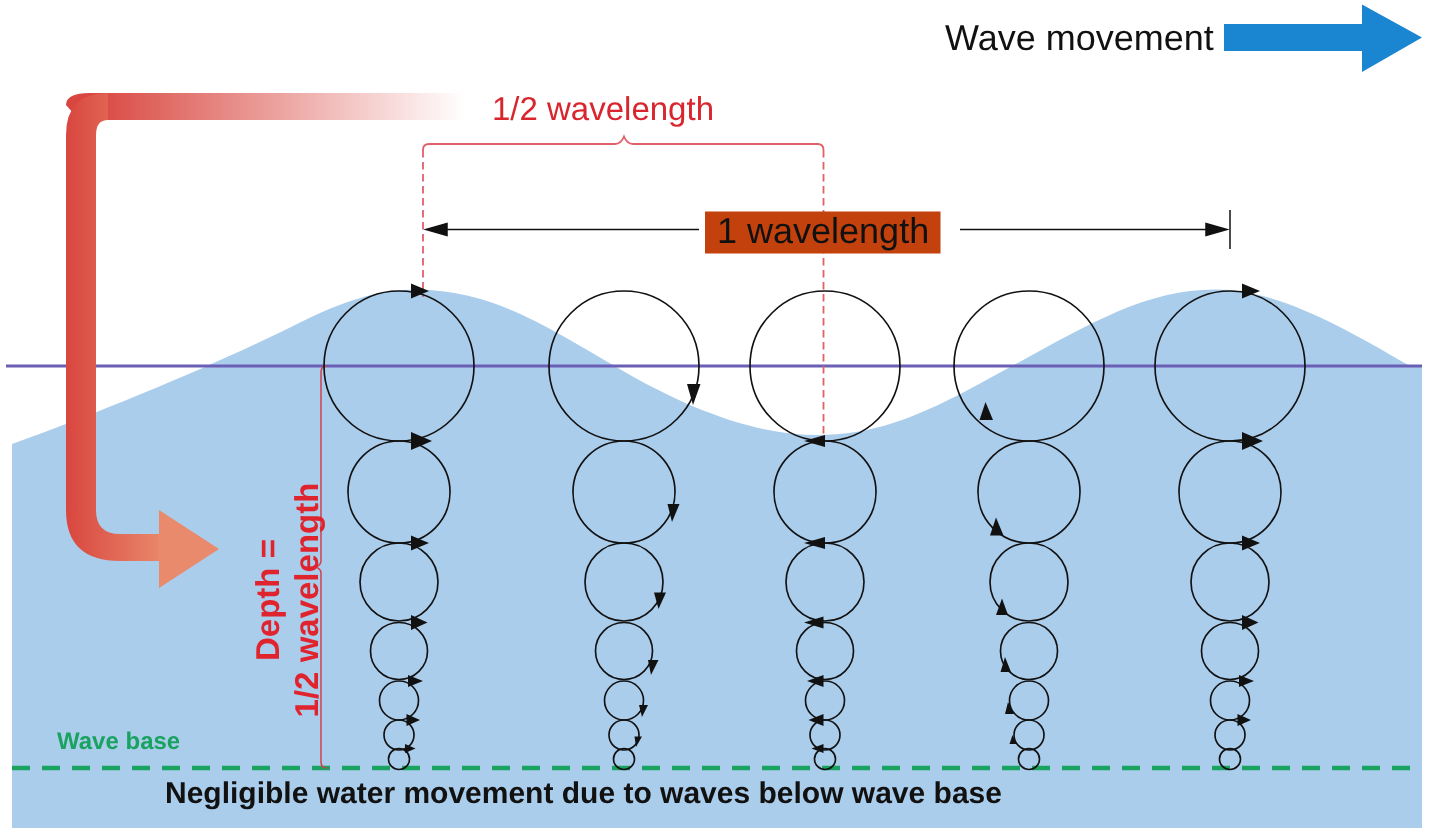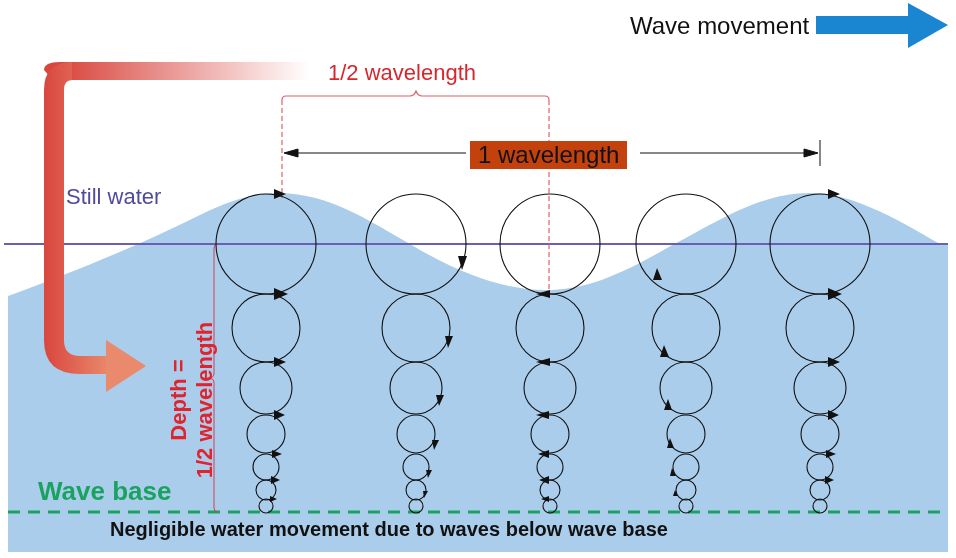--- a/index.html
+++ b/index.html
@@ -3,21 +3,21 @@
 <meta charset="utf-8">
 <style>
   html,body{margin:0;padding:0;background:#ffffff;}
   body{width:956px;height:558px;overflow:hidden;position:relative;font-family:"Liberation Sans",sans-serif;}
   #diagram{position:absolute;left:0;top:0;}
   .lbl{position:absolute;white-space:nowrap;font-family:"Liberation Sans",sans-serif;}
   .wave-move{left:610px;top:12px;font-size:24px;color:#111;margin-left:20px;}
   .half-wl{left:328px;top:60px;font-size:22px;color:#d9252d;}
   .one-wl{left:470px;top:141px;font-size:24px;color:#111;background:#c2410c;padding:0 8px;}
   .still{left:66px;top:184px;font-size:22px;color:#4f4a9e;text-align:center;line-height:26px;}
-  .wavebase{left:38px;top:476px;font-size:26px;font-weight:bold;color:#1aa260;}
+  .wavebase{left:38px;top:486px;font-size:16px;font-weight:bold;color:#1aa260;}
   .negligible{left:110px;top:518px;font-size:20px;font-weight:bold;color:#111;}
   .depth{left:96px;top:370px;width:200px;height:60px;transform:rotate(-90deg);transform-origin:center;text-align:center;font-size:22px;font-weight:bold;color:#e0242e;line-height:26px;}
 </style>
 </head>
 <body>
 
 <svg id="diagram" width="956" height="558" viewBox="0 0 956 558">
   <defs>
     <linearGradient id="redFadeH" x1="0" x2="1" y1="0" y2="0">
       <stop offset="0" stop-color="#d9463f"></stop>
@@ -146,20 +146,19 @@
     <path d="M828,415 L839,415 L828,410 Z M828,415 L839,415 L828,420 Z"></path>
     <path d="M826,454 L836,454 L826,450 Z M826,454 L836,454 L826,458 Z"></path>
     <path d="M825,480 L834,480 L825,476 Z M825,480 L834,480 L825,484 Z"></path>
   </g>
 </svg>
 
 <div class="lbl wave-move">Wave movement</div>
 <div class="lbl half-wl">1/2 wavelength</div>
 <div class="lbl one-wl">1 wavelength</div>
 <div class="lbl still">
-  <div>Still water</div>
 </div>
 <div class="lbl depth">
   <div>Depth =</div>
   <div>1/2 wavelength</div>
 </div>
 <div class="lbl wavebase">Wave base</div>
 <div class="lbl negligible">Negligible water movement due to waves below wave base</div>
 
 </body></html>

